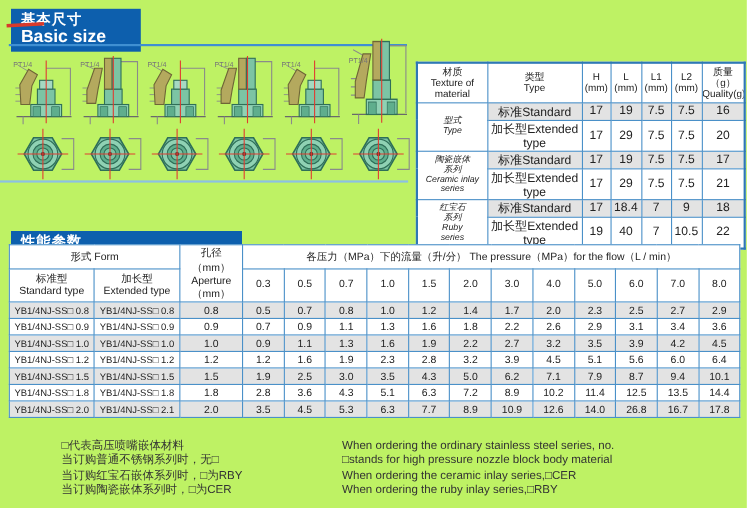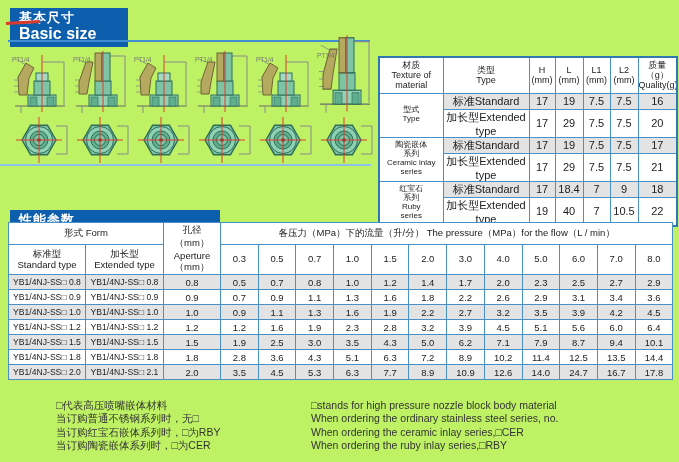--- a/index.html
+++ b/index.html
@@ -29,21 +29,21 @@
   
   table { border-collapse:collapse; table-layout:fixed; background:#fff; }
   th, td { border:1px solid #4a90c8; text-align:center; vertical-align:middle; overflow:hidden; }
   th { font-weight:normal; }
   .ml { white-space:pre-line; }
 
   
   .size-table { position:absolute; left:378px; top:56px; width:298px; font-size:9px; border:2px solid #2e78b5; }
   .size-table thead th { height:36px; line-height:1.15; font-size:9px; }
   .size-table td, .size-table tbody th { height:15px; font-size:11px; padding:0 1px; }
-  .size-table tbody th.group { background:#fff; font-size:8px; line-height:1.1; }
+  .size-table tbody th.group { background:#fff; font-size:8px; line-height:1.1;font-style:italic; }
   .size-table tr.shade td { background:#e3e3e3; }
 
   
   .perf-table { position:absolute; left:8px; top:222px; width:665px; font-size:9.5px; border:1px solid #ef4444; }
   .perf-table thead tr:first-child th { height:22px; }
   .perf-table thead tr:last-child th { height:30px; line-height:1.15; }
   .perf-table td { height:15px; padding:0 1px; }
   .perf-table td.model { font-size:8.6px; }
   .perf-table tbody tr:nth-child(odd) td { background:#e3e3e3; }
 
@@ -422,33 +422,33 @@
           <td>2.0</td>
           <td>3.5</td>
           <td>4.5</td>
           <td>5.3</td>
           <td>6.3</td>
           <td>7.7</td>
           <td>8.9</td>
           <td>10.9</td>
           <td>12.6</td>
           <td>14.0</td>
-          <td>24.7</td>
+          <td>26.8</td>
           <td>16.7</td>
           <td>17.8</td>
         </tr>
       </tbody>
   </table>
 
   <div class="notes" id="notes-zh">
     <div>□代表高压喷嘴嵌体材料</div>
     <div>当订购普通不锈钢系列时，无□</div>
     <div>当订购红宝石嵌体系列时，□为RBY</div>
     <div>当订购陶瓷嵌体系列时，□为CER</div>
   </div>
   <div class="notes" id="notes-en">
+    <div>When ordering the ordinary stainless steel series, no.</div>
     <div>□stands for high pressure nozzle block body material</div>
-    <div>When ordering the ordinary stainless steel series, no.</div>
     <div>When ordering the ceramic inlay series,□CER</div>
     <div>When ordering the ruby inlay series,□RBY</div>
   </div>
 
 </div>
 
 </body></html>

